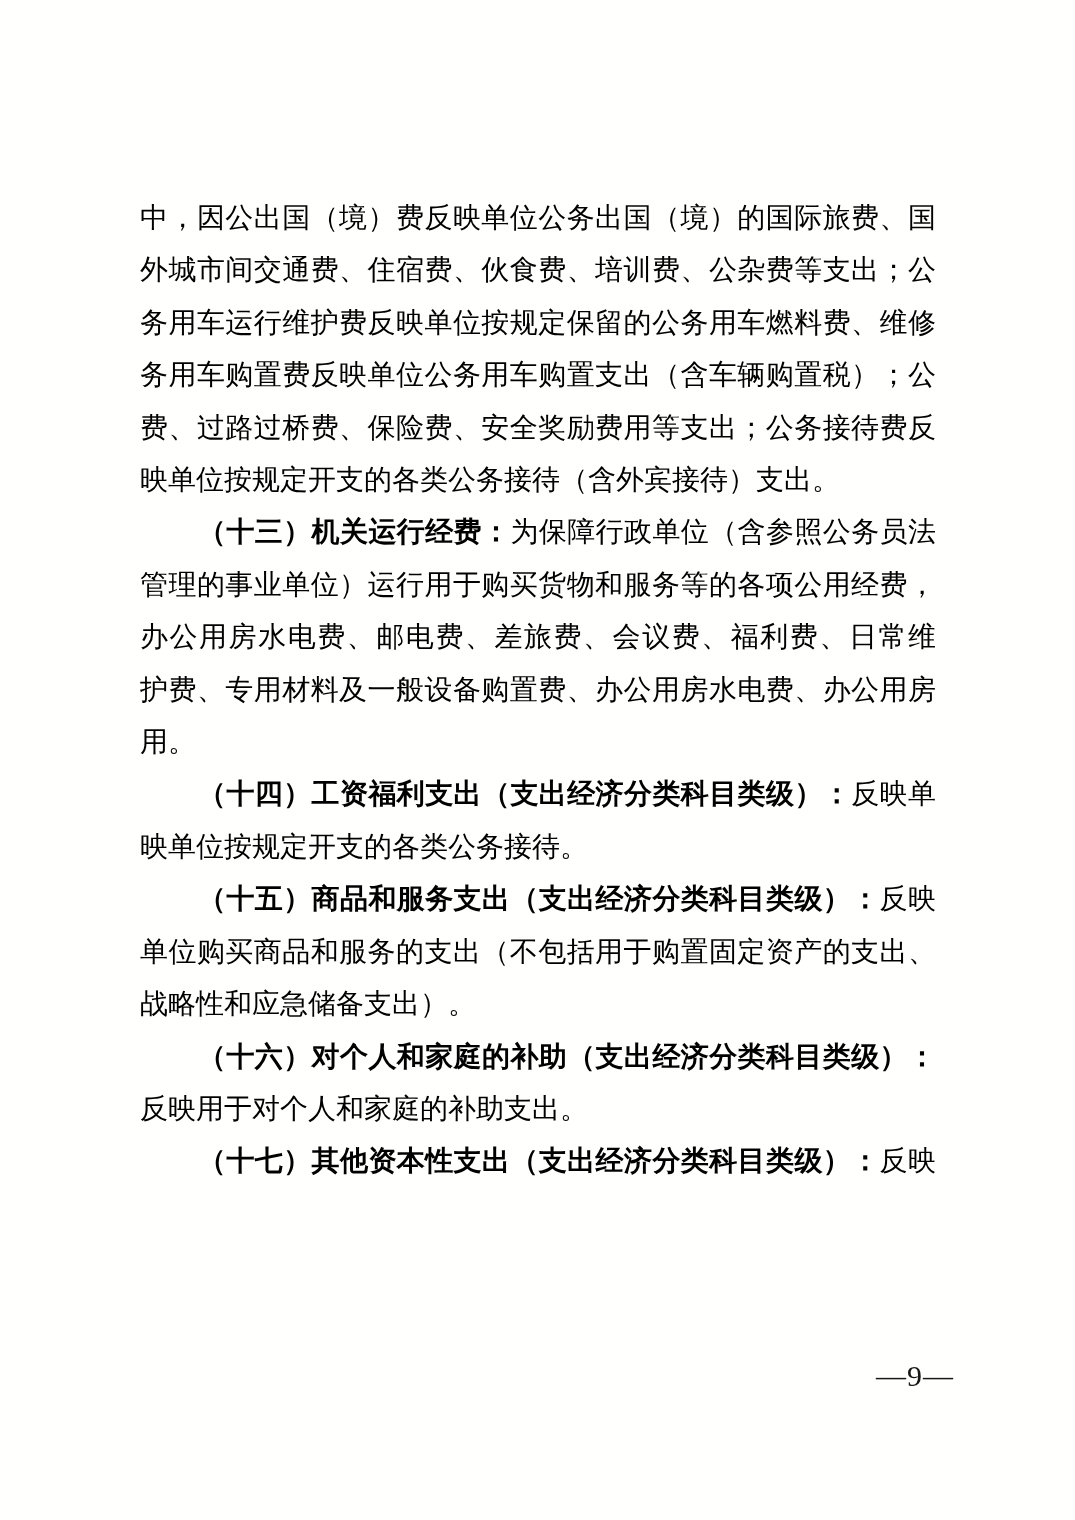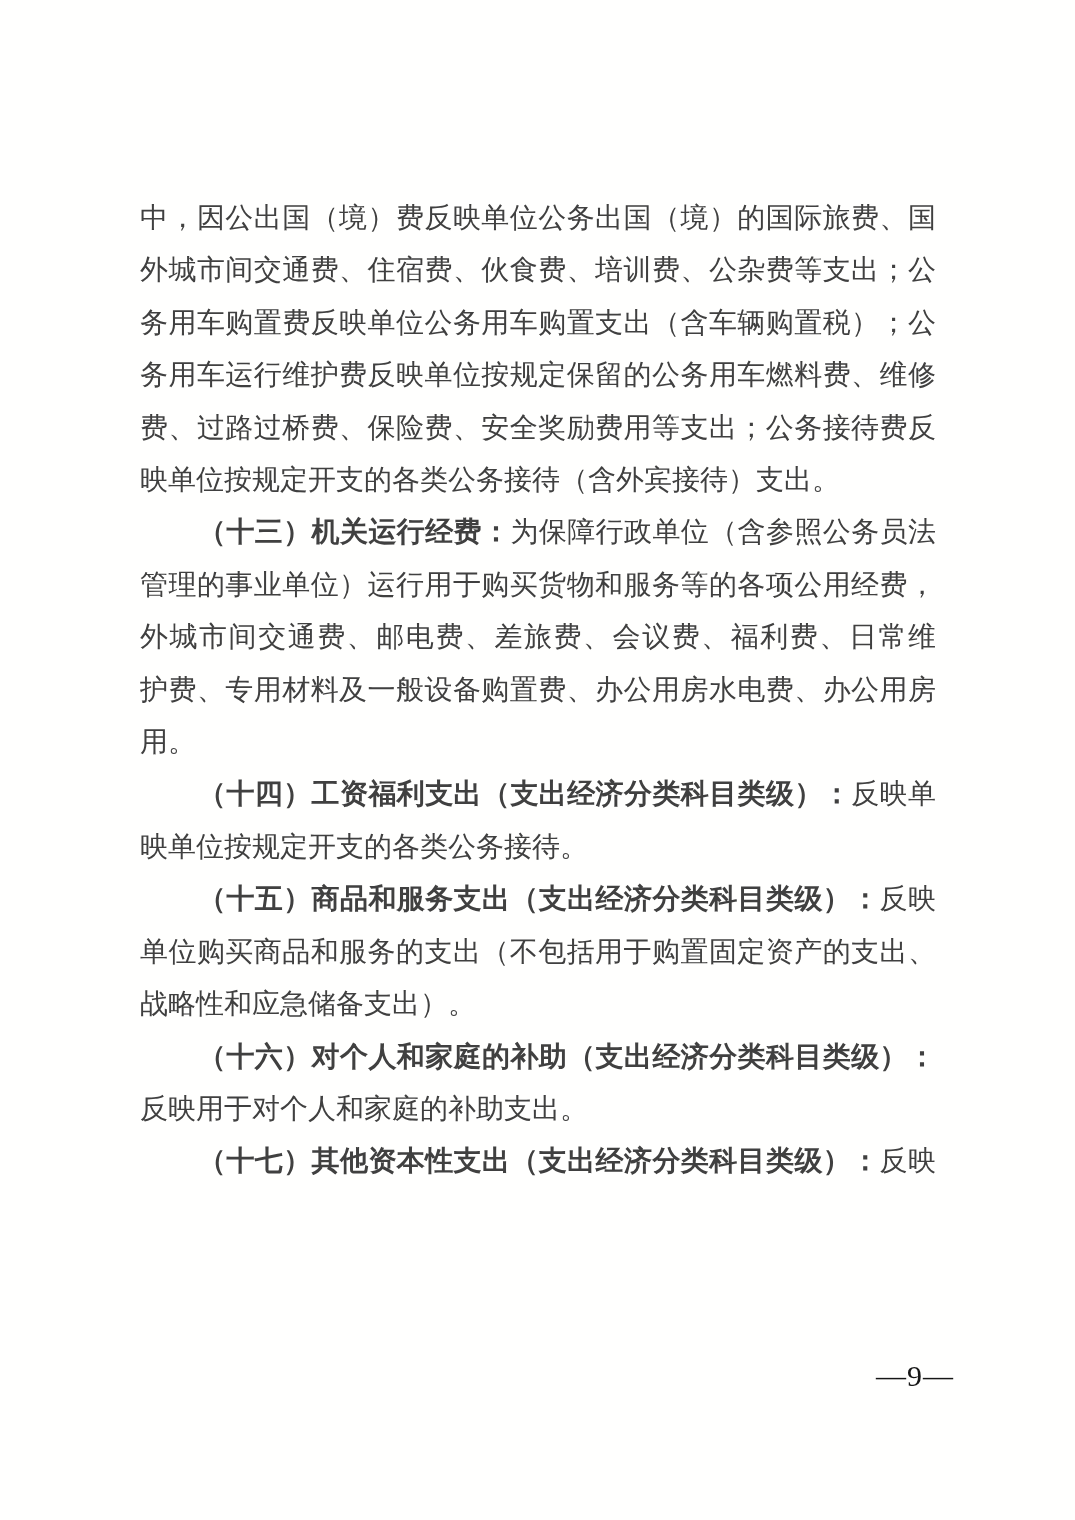--- a/index.html
+++ b/index.html
@@ -15,21 +15,21 @@
     overflow: hidden;
     font-family: "Liberation Serif", "DejaVu Serif", serif;
   }
   .doc-body {
     position: absolute;
     left: 140px;
     top: 192px;
     width: 796px;
     font-size: 28px;
     line-height: 52.4px;
-    color: #404040;
+    color: #000000;
     text-align: justify;
     text-justify: inter-character;
   }
   .line {
     width: 100%;
     text-align-last: justify;
   }
   .line.end {
     text-align-last: left;
   }
@@ -49,27 +49,27 @@
     letter-spacing: 1px;
   }
 </style>
 </head>
 <body>
 
 <div class="page">
   <div class="doc-body" id="doc-body">
       <div class="line"><span class="b"></span><span>中，因公出国（境）费反映单位公务出国（境）的国际旅费、国</span></div>
       <div class="line"><span class="b"></span><span>外城市间交通费、住宿费、伙食费、培训费、公杂费等支出；公</span></div>
+      <div class="line"><span class="b"></span><span>务用车运行维护费反映单位按规定保留的公务用车燃料费、维修</span></div>
       <div class="line"><span class="b"></span><span>务用车购置费反映单位公务用车购置支出（含车辆购置税）；公</span></div>
-      <div class="line"><span class="b"></span><span>务用车运行维护费反映单位按规定保留的公务用车燃料费、维修</span></div>
       <div class="line"><span class="b"></span><span>费、过路过桥费、保险费、安全奖励费用等支出；公务接待费反</span></div>
       <div class="line end"><span class="b"></span><span>映单位按规定开支的各类公务接待（含外宾接待）支出。</span></div>
       <div class="line indent"><span class="b">（十三）机关运行经费：</span><span>为保障行政单位（含参照公务员法</span></div>
       <div class="line"><span class="b"></span><span>管理的事业单位）运行用于购买货物和服务等的各项公用经费，</span></div>
-      <div class="line"><span class="b"></span><span>外城市间交通费、邮电费、差旅费、会议费、福利费、日常维</span></div>
+      <div class="line"><span class="b"></span><span>办公用房水电费、邮电费、差旅费、会议费、福利费、日常维</span></div>
       <div class="line"><span class="b"></span><span>护费、专用材料及一般设备购置费、办公用房水电费、办公用房</span></div>
       <div class="line end"><span class="b"></span><span>用。</span></div>
       <div class="line indent"><span class="b">（十四）工资福利支出（支出经济分类科目类级）：</span><span>反映单</span></div>
       <div class="line end"><span class="b"></span><span>映单位按规定开支的各类公务接待。</span></div>
       <div class="line indent"><span class="b">（十五）商品和服务支出（支出经济分类科目类级）：</span><span>反映</span></div>
       <div class="line"><span class="b"></span><span>单位购买商品和服务的支出（不包括用于购置固定资产的支出、</span></div>
       <div class="line end"><span class="b"></span><span>战略性和应急储备支出）。</span></div>
       <div class="line indent"><span class="b">（十六）对个人和家庭的补助（支出经济分类科目类级）：</span><span></span></div>
       <div class="line end"><span class="b"></span><span>反映用于对个人和家庭的补助支出。</span></div>
       <div class="line indent"><span class="b">（十七）其他资本性支出（支出经济分类科目类级）：</span><span>反映</span></div>

